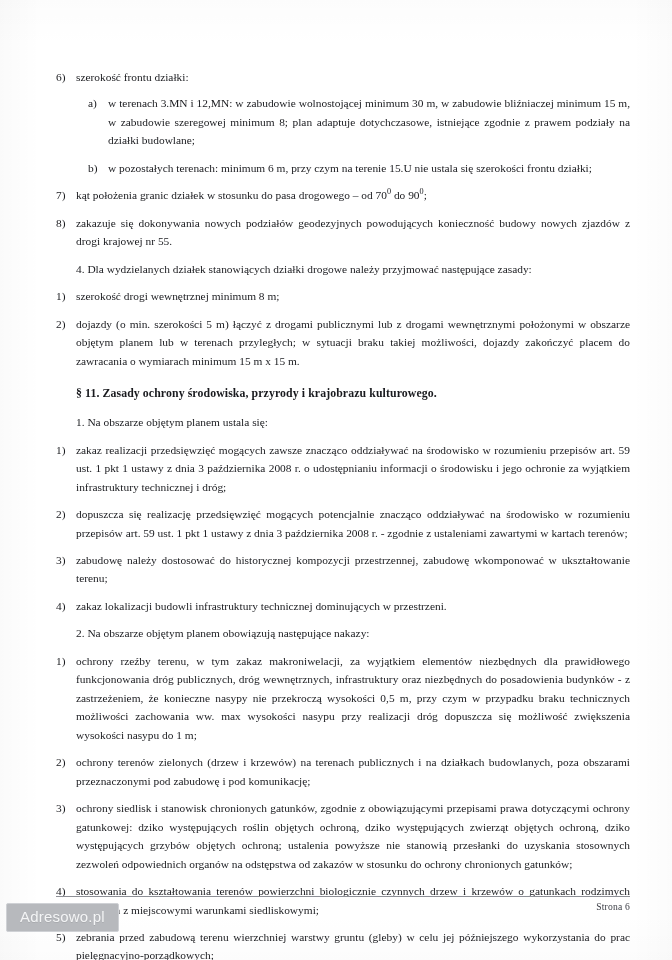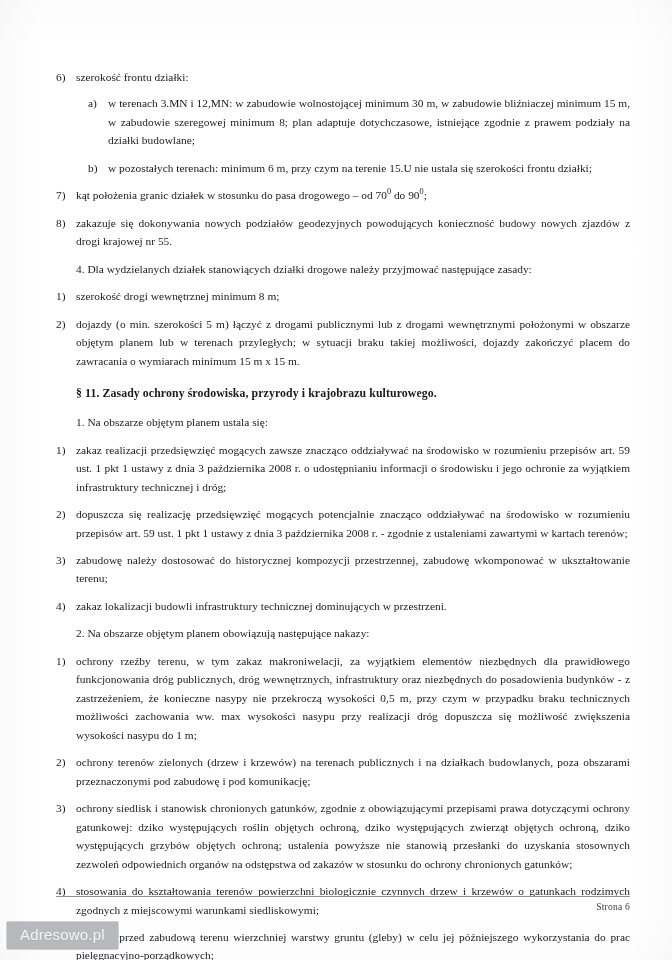--- a/index.html
+++ b/index.html
@@ -123,21 +123,21 @@
     text-align: right;
     font-size: 9.6px;
     color: #3a3c44;
     letter-spacing: 0.2px;
   }
 
   
   .watermark {
     position: absolute;
     left: 6px;
-    bottom: 10px;
+    bottom: 28px;
     z-index: 4;
     background: #b7b9bd;
     border: 1px solid #cfd1d5;
     border-radius: 2px;
     padding: 5px 13px 6px 13px;
     box-sizing: border-box;
   }
   .watermark-text {
     font-family: "Liberation Sans", "DejaVu Sans", sans-serif;
     font-size: 15px;

